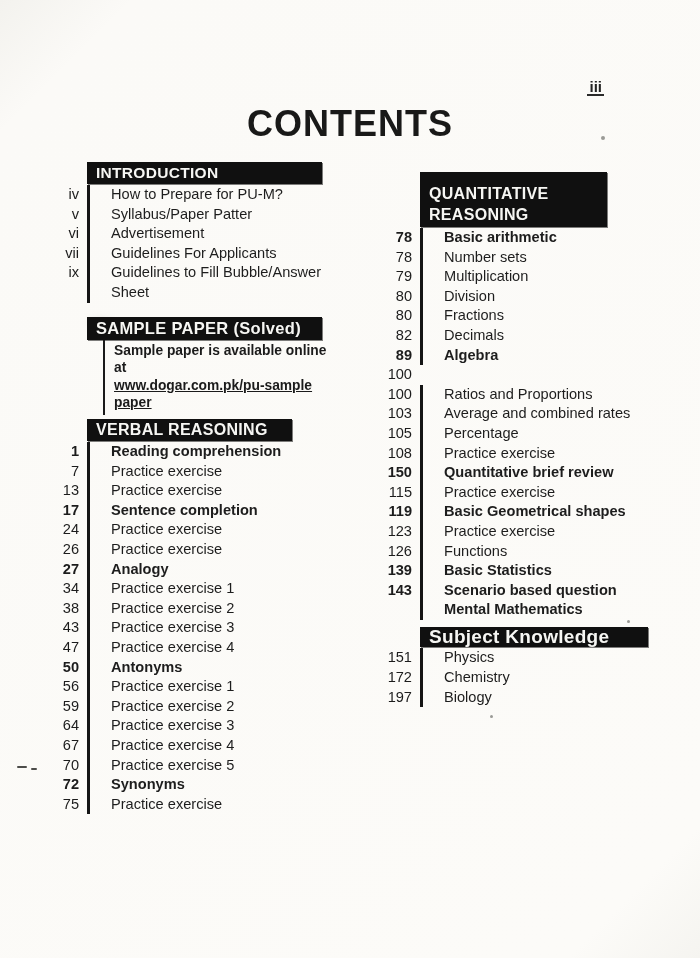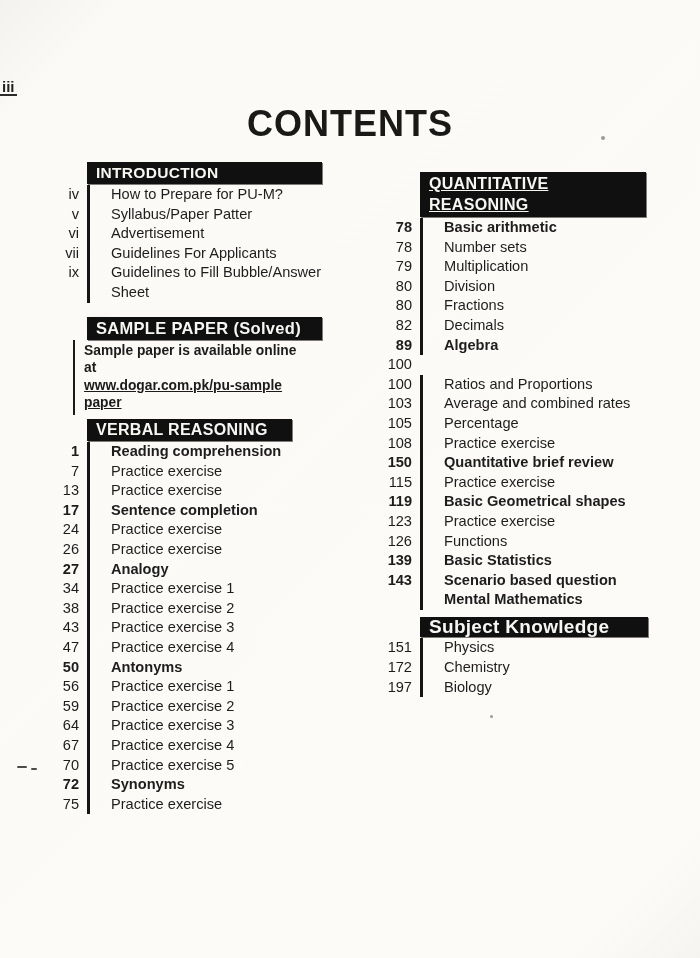--- a/index.html
+++ b/index.html
@@ -8,21 +8,21 @@
     background:#f6f5f2;
     font-family:"Liberation Sans",sans-serif;
     color:#1b1b1b;
     position:relative;overflow:hidden;
   }
   .page{
     position:absolute;inset:0;
     background:linear-gradient(135deg,#f3f2ee 0%,#fbfaf7 8%,#fcfbf8 92%,#f5f4f0 100%);
   }
   
-  .page-num-wrap{position:absolute;top:78px;left:0;width:604px;text-align:left;}
+  .page-num-wrap{position:absolute;top:78px;left:0;width:604px;text-align:right;}
   .page-num{
     display:inline-block;font-size:15px;font-weight:700;color:#222;
     border-bottom:2px solid #2a2a2a;padding:0 2px 0 2px;line-height:15px;
   }
   .doc-title-wrap{position:absolute;top:103px;left:0;width:700px;text-align:center;}
   .doc-title{
     display:inline-block;font-size:36px;font-weight:700;color:#191918;
     letter-spacing:1px;transform:scaleY(1.04);
   }
   
@@ -32,36 +32,36 @@
   
   .hdr{
     background:#101010;color:#f6f6f3;font-weight:700;
     margin-left:38px;box-sizing:border-box;
     padding:2px 4px 2px 9px;letter-spacing:.3px;
     box-shadow:1px 1px 0 rgba(20,20,20,.55);
   }
   .hdr-intro{width:235px;font-size:15.5px;line-height:18px;}
   .hdr-sample{width:235px;font-size:16.5px;line-height:19px;margin-top:14px;}
   .hdr-verbal{width:205px;font-size:16px;line-height:18.5px;margin-top:4px;}
-  .hdr-quant{width:226px;font-size:16px;line-height:21px;padding-top:1px;text-decoration:underline;}
+  .hdr-quant{width:187px;font-size:16px;line-height:21px;padding-top:11px;}
   .hdr-subject{width:228px;font-size:19px;line-height:16.5px;margin-top:7px;}
   
   .toc-list{margin-top:1px;}
   .toc-row{display:flex;align-items:flex-start;line-height:19.6px;font-size:14.6px;}
   .toc-row.bold{font-weight:700;}
   .toc-num{
     width:30px;text-align:right;padding-right:8px;flex:none;
     color:#1c1c1c;
   }
   .toc-label{
     flex:1;border-left:3px solid #151515;padding-left:21px;color:#1d1d1d;
   }
   
   .sample-note{
-    margin-left:24px;border-left:2px solid #1a1a1a;
+    margin-left:54px;border-left:2px solid #1a1a1a;
     padding:2px 0 3px 9px;font-weight:700;font-size:13.8px;line-height:17.5px;
     width:224px;
   }
   .sample-note .url{text-decoration:underline;}
   
   .speck{position:absolute;background:#9a9a96;border-radius:50%;}
   .smudge{position:absolute;background:#d8d6d0;border-radius:50%;filter:blur(3px);opacity:.55;}
   .dash{position:absolute;background:#4c4c4a;height:2px;border-radius:1px;}
 </style>
 </head>

